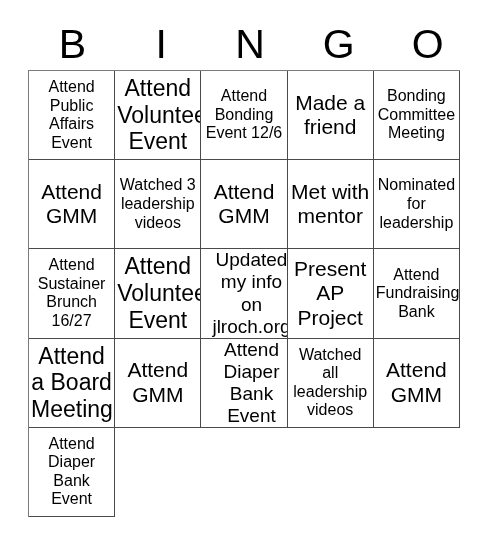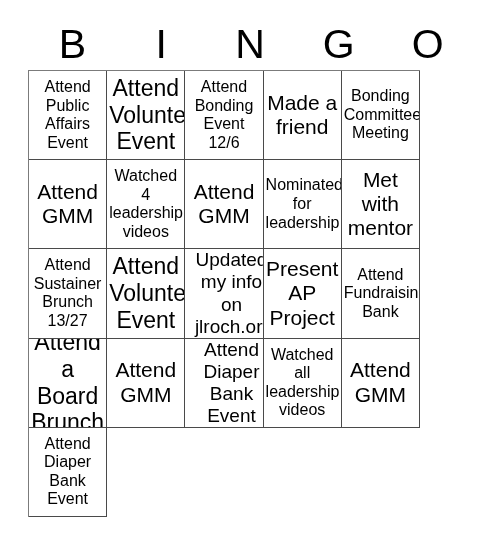--- a/index.html
+++ b/index.html
@@ -39,21 +39,21 @@
     font-weight: 400;
     line-height: 1;
     letter-spacing: 0px;
     color: #000000;
   }
   
   .grid {
     position: absolute;
     left: 28px;
     top: 70px;
-    width: 392px;
+    width: 432px;
     height: 447px;
     display: grid;
     grid-template-columns: repeat(5, 1fr);
     grid-template-rows: repeat(5, 1fr);
     border-top: 1px solid #7b7b7b;
     border-left: 1px solid #7b7b7b;
     box-sizing: border-box;
     background: #ffffff;
   }
   .cell {
@@ -106,48 +106,48 @@
       <div class="cell sz-xl">
         <span class="cell-text">Made a friend</span>
       </div>
       <div class="cell sz-s">
         <span class="cell-text">Bonding Committee Meeting</span>
       </div>
       <div class="cell sz-xl">
         <span class="cell-text">Attend GMM</span>
       </div>
       <div class="cell sz-s">
-        <span class="cell-text">Watched 4 leadership videos</span>
+        <span class="cell-text">Watched 3 leadership videos</span>
       </div>
       <div class="cell sz-xl">
         <span class="cell-text">Attend GMM</span>
-      </div>
-      <div class="cell sz-s">
-        <span class="cell-text">Nominated for leadership</span>
       </div>
       <div class="cell sz-xl">
         <span class="cell-text">Met with mentor</span>
       </div>
       <div class="cell sz-s">
-        <span class="cell-text">Attend Sustainer Brunch 13/27</span>
+        <span class="cell-text">Nominated for leadership</span>
+      </div>
+      <div class="cell sz-s">
+        <span class="cell-text">Attend Sustainer Brunch 16/27</span>
       </div>
       <div class="cell sz-l">
         <span class="cell-text">Attend Volunteer Event</span>
       </div>
       <div class="cell sz-m">
         <span class="cell-text">Updated my info on jlroch.org</span>
       </div>
       <div class="cell sz-xl">
         <span class="cell-text">Present AP Project</span>
       </div>
       <div class="cell sz-s">
         <span class="cell-text">Attend Fundraising Bank</span>
       </div>
       <div class="cell sz-l">
-        <span class="cell-text">Attend a Board Brunch</span>
+        <span class="cell-text">Attend a Board Meeting</span>
       </div>
       <div class="cell sz-xl">
         <span class="cell-text">Attend GMM</span>
       </div>
       <div class="cell sz-m">
         <span class="cell-text">Attend Diaper Bank Event</span>
       </div>
       <div class="cell sz-s">
         <span class="cell-text">Watched all leadership videos</span>
       </div>

